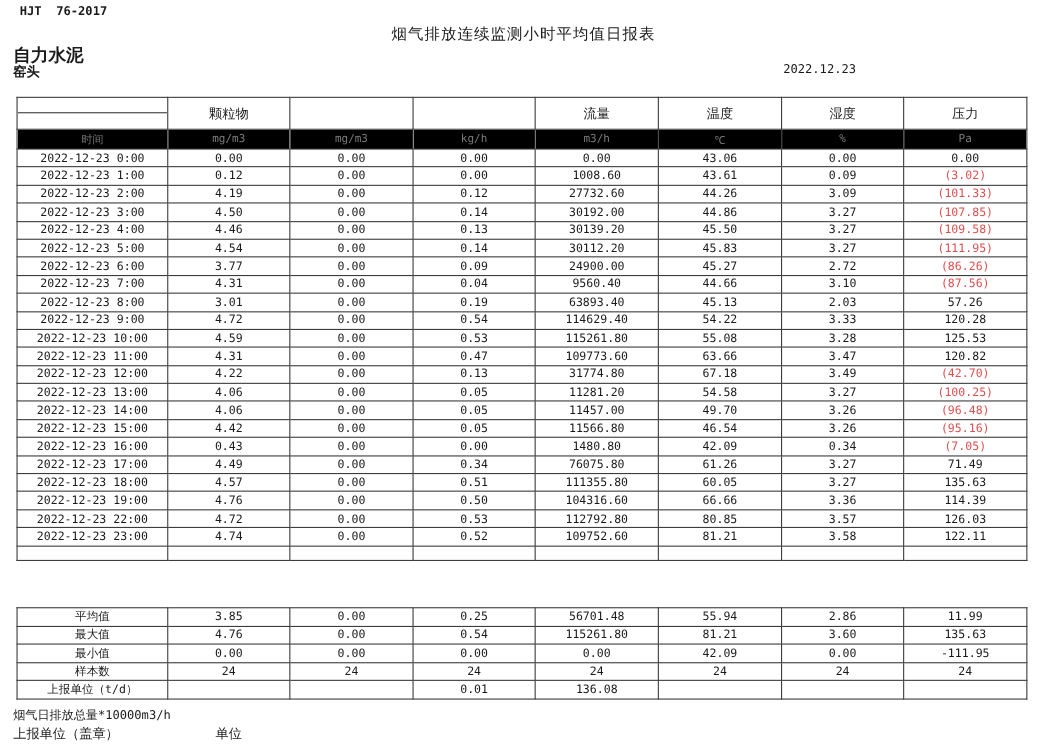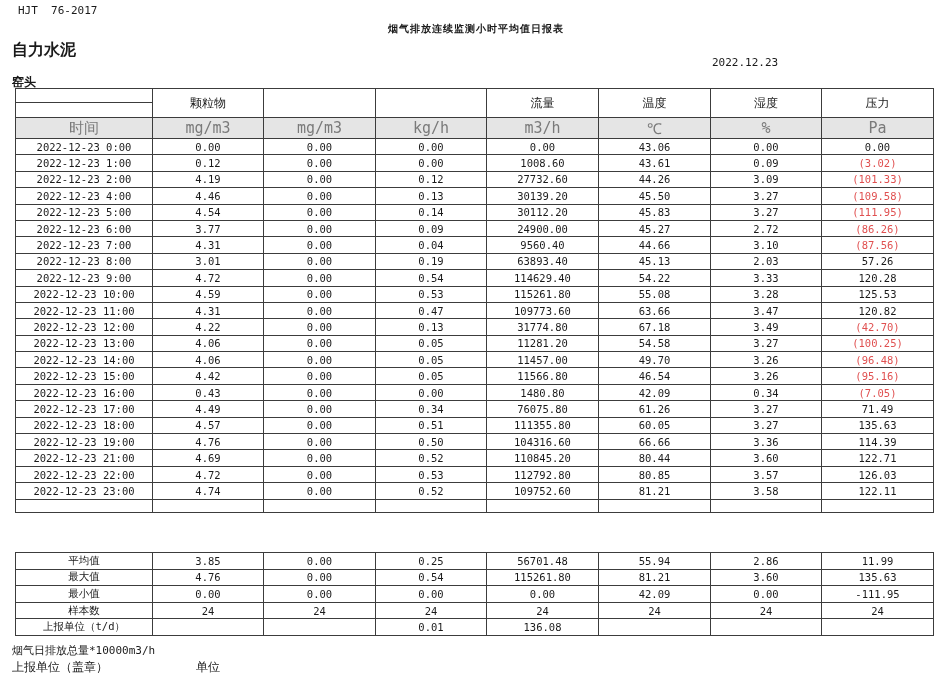--- a/index.html
+++ b/index.html
@@ -8,44 +8,44 @@
     position: relative;
     width: 952px;
     height: 677px;
     background: #ffffff;
     font-family: "DejaVu Sans Mono", "Liberation Sans", sans-serif;
     color: #1a1a1a;
     overflow: hidden;
   }
   .hd-standard {
     position: absolute; left: 18px; top: 4px;
-    font-size: 11px; font-weight: normal; white-space: pre;
+    font-size: 11px; font-weight: bold; white-space: pre;
   }
   .hd-title {
     position: absolute; left: 0; top: 22px; width: 952px;
-    text-align: center; font-size: 10px; font-weight: bold;
+    text-align: center; font-size: 14px; font-weight: normal;
     letter-spacing: 1px;
   }
   .hd-company { position: absolute; left: 12px; top: 40px; font-size: 16px; font-weight: bold; }
-  .hd-station { position: absolute; left: 12px; top: 57px; font-size: 12px; font-weight: bold; margin-top: 17px; }
+  .hd-station { position: absolute; left: 12px; top: 57px; font-size: 12px; font-weight: bold; }
   .hd-date { position: absolute; left: 712px; top: 56px; font-size: 11px; text-align: right; }
 
   table { border-collapse: collapse; table-layout: fixed; }
   td { border: 1px solid #3c3c3c; text-align: center; vertical-align: middle;
        font-size: 10.5px; overflow: hidden; white-space: nowrap; padding: 0; }
 
   #main-table { position: absolute; left: 15px; top: 88px; width: 918px; }
   #summary-table { position: absolute; left: 15px; top: 552px; width: 918px; }
 
   tr.grp td { height: 24px; font-size: 12px; }
   td.split { padding: 0; }
   td.split .half { height: 14px; }
   td.split .half.top { border-bottom: 1px solid #3c3c3c; }
 
-  tr.units td { height: 18px; background: #e5e5e5; color: #7a7a7a; font-size: 15px; }
+  tr.units td { height: 18px; background: #000000; color: #7a7a7a; font-size: 10px; }
 
   tr.data td { height: 16.4px; }
   tr.blank td { height: 13px; }
   tr.sum td { height: 16.6px; }
 
   td.neg { color: #e05050; }
 
   .ft-note  { position: absolute; left: 12px; top: 643px; font-size: 11px; }
   .ft-stamp { position: absolute; left: 12px; top: 659px; font-size: 12px; }
   .ft-unit  { position: absolute; left: 196px; top: 659px; font-size: 12px; }
@@ -121,20 +121,30 @@
           <td>2022-12-23 2:00</td>
           <td>4.19</td>
           <td>0.00</td>
           <td>0.12</td>
           <td>27732.60</td>
           <td>44.26</td>
           <td>3.09</td>
           <td class="neg">(101.33)</td>
         </tr>
         <tr class="data">
+          <td>2022-12-23 3:00</td>
+          <td>4.50</td>
+          <td>0.00</td>
+          <td>0.14</td>
+          <td>30192.00</td>
+          <td>44.86</td>
+          <td>3.27</td>
+          <td class="neg">(107.85)</td>
+        </tr>
+        <tr class="data">
           <td>2022-12-23 4:00</td>
           <td>4.46</td>
           <td>0.00</td>
           <td>0.13</td>
           <td>30139.20</td>
           <td>45.50</td>
           <td>3.27</td>
           <td class="neg">(109.58)</td>
         </tr>
         <tr class="data">
@@ -281,30 +291,20 @@
           <td>2022-12-23 19:00</td>
           <td>4.76</td>
           <td>0.00</td>
           <td>0.50</td>
           <td>104316.60</td>
           <td>66.66</td>
           <td>3.36</td>
           <td>114.39</td>
         </tr>
         <tr class="data">
-          <td>2022-12-23 21:00</td>
-          <td>4.69</td>
-          <td>0.00</td>
-          <td>0.52</td>
-          <td>110845.20</td>
-          <td>80.44</td>
-          <td>3.60</td>
-          <td>122.71</td>
-        </tr>
-        <tr class="data">
           <td>2022-12-23 22:00</td>
           <td>4.72</td>
           <td>0.00</td>
           <td>0.53</td>
           <td>112792.80</td>
           <td>80.85</td>
           <td>3.57</td>
           <td>126.03</td>
         </tr>
         <tr class="data">

